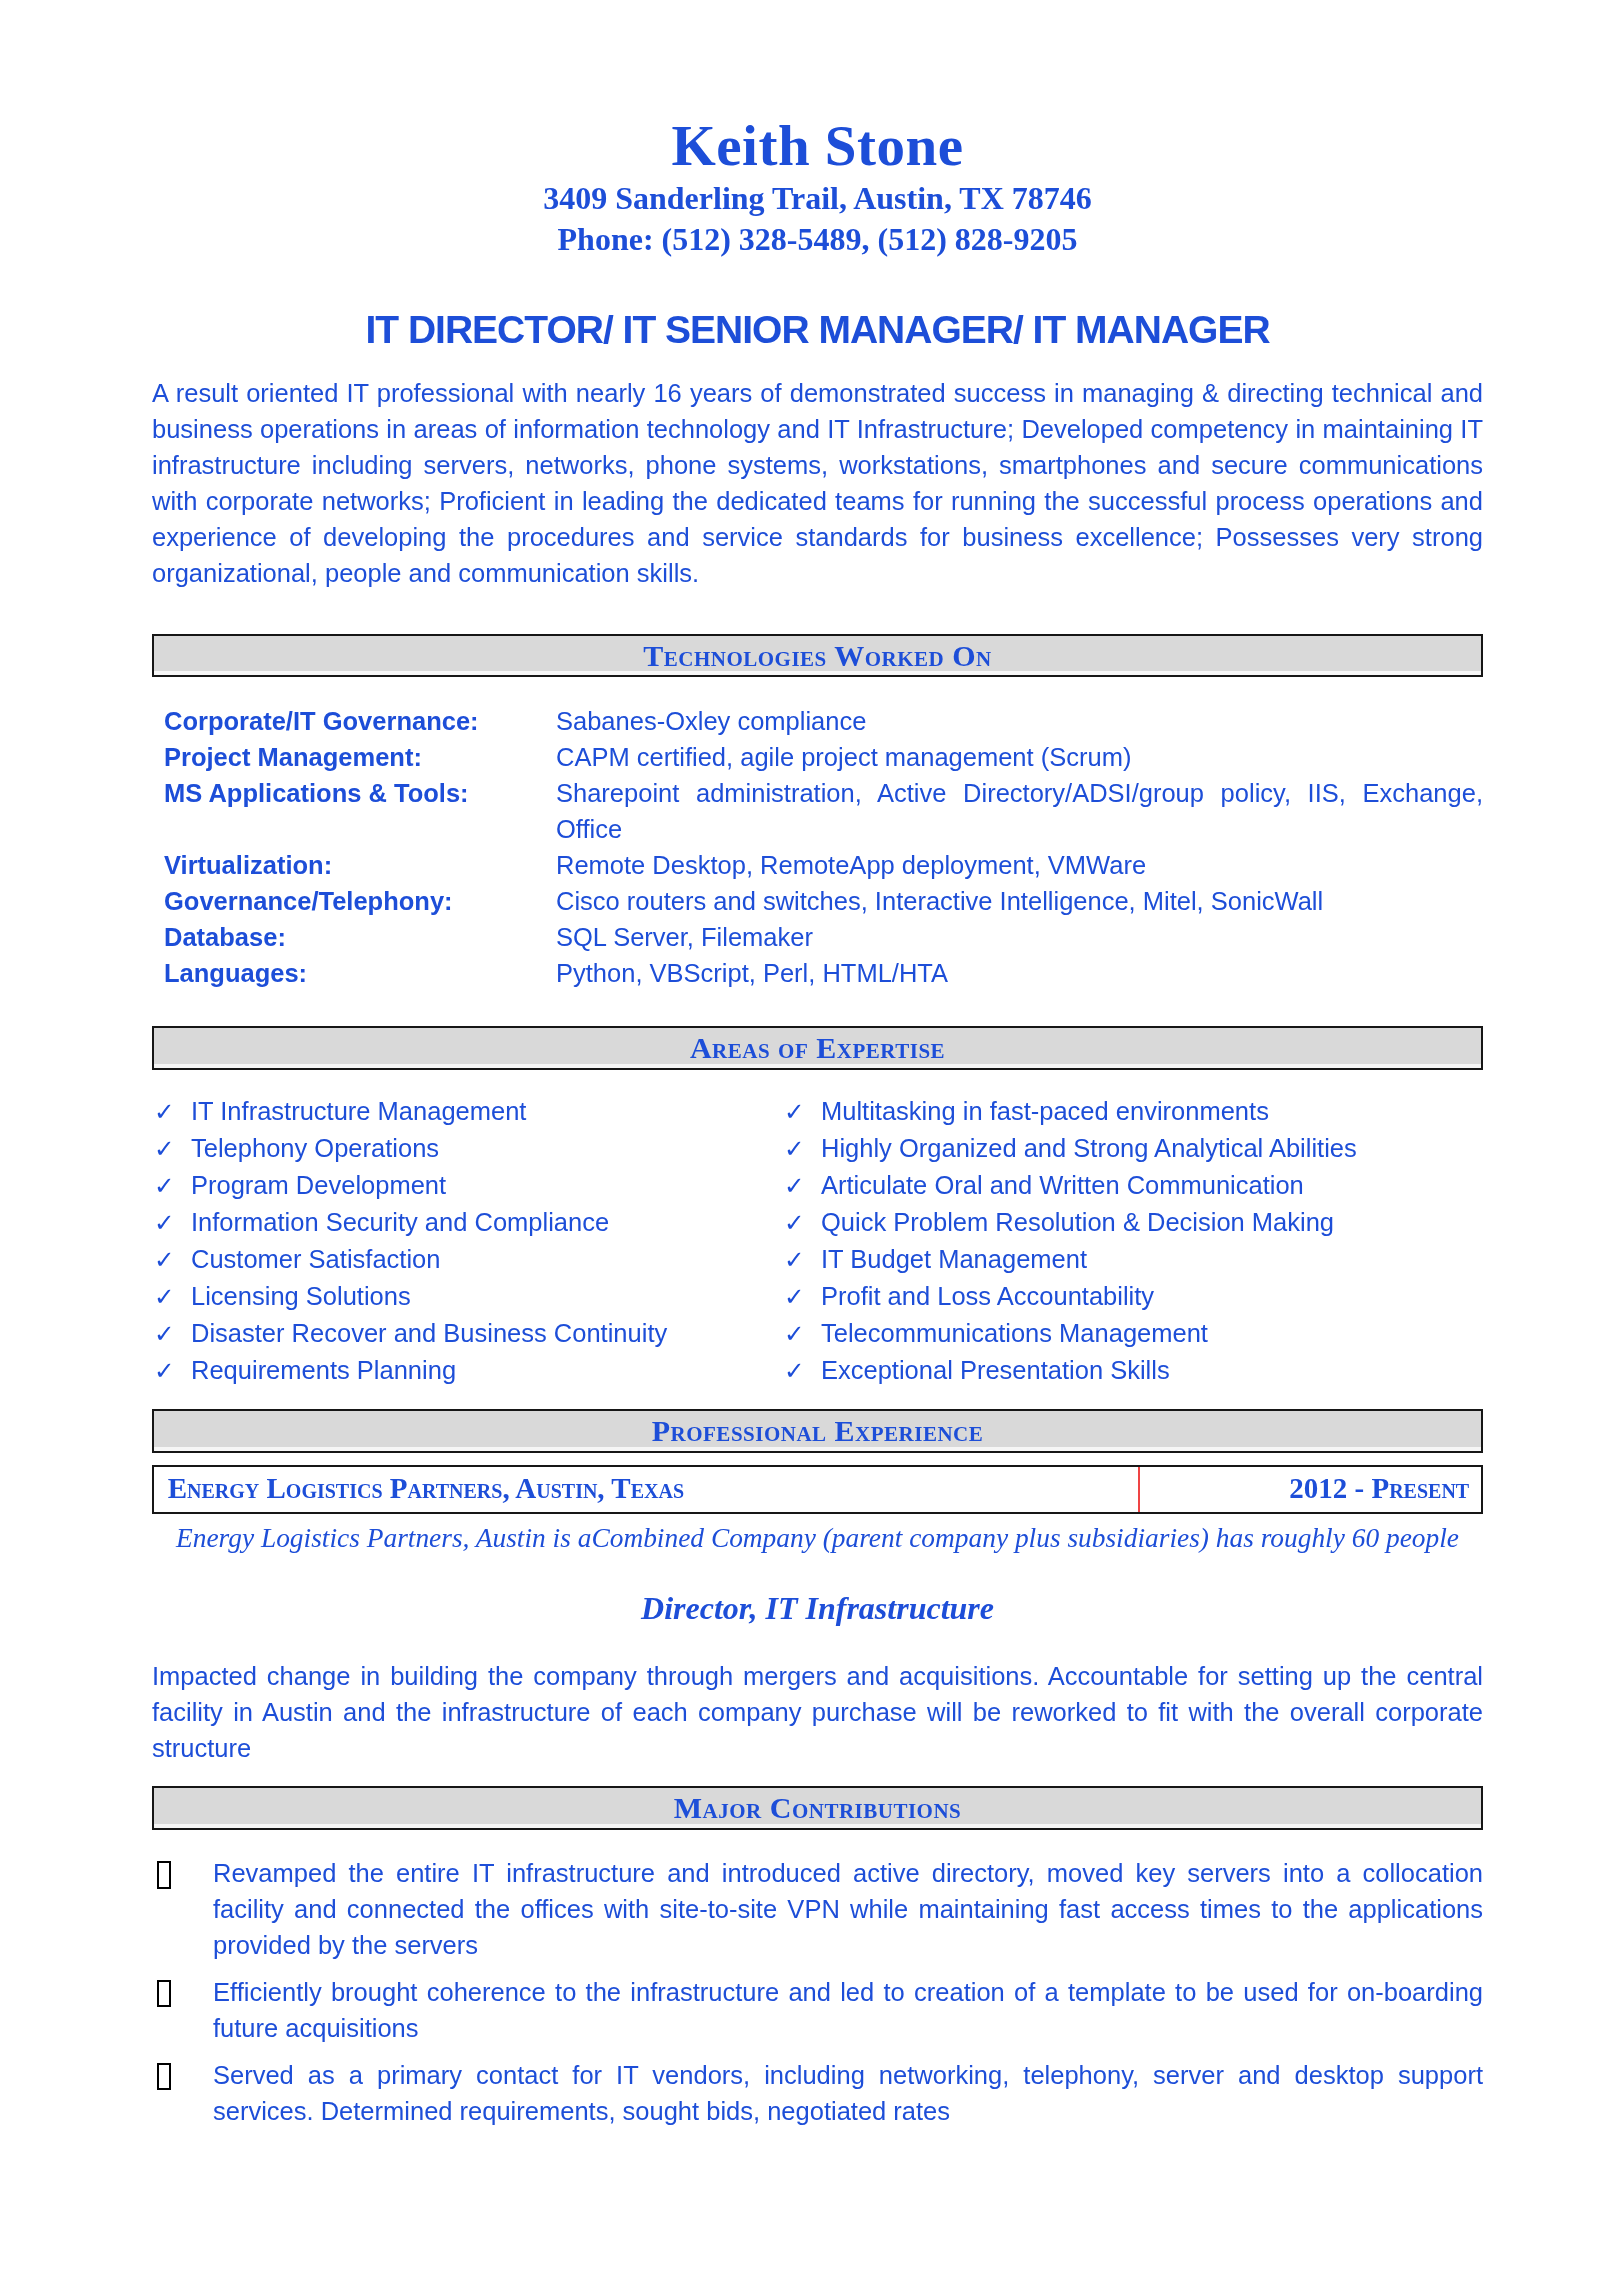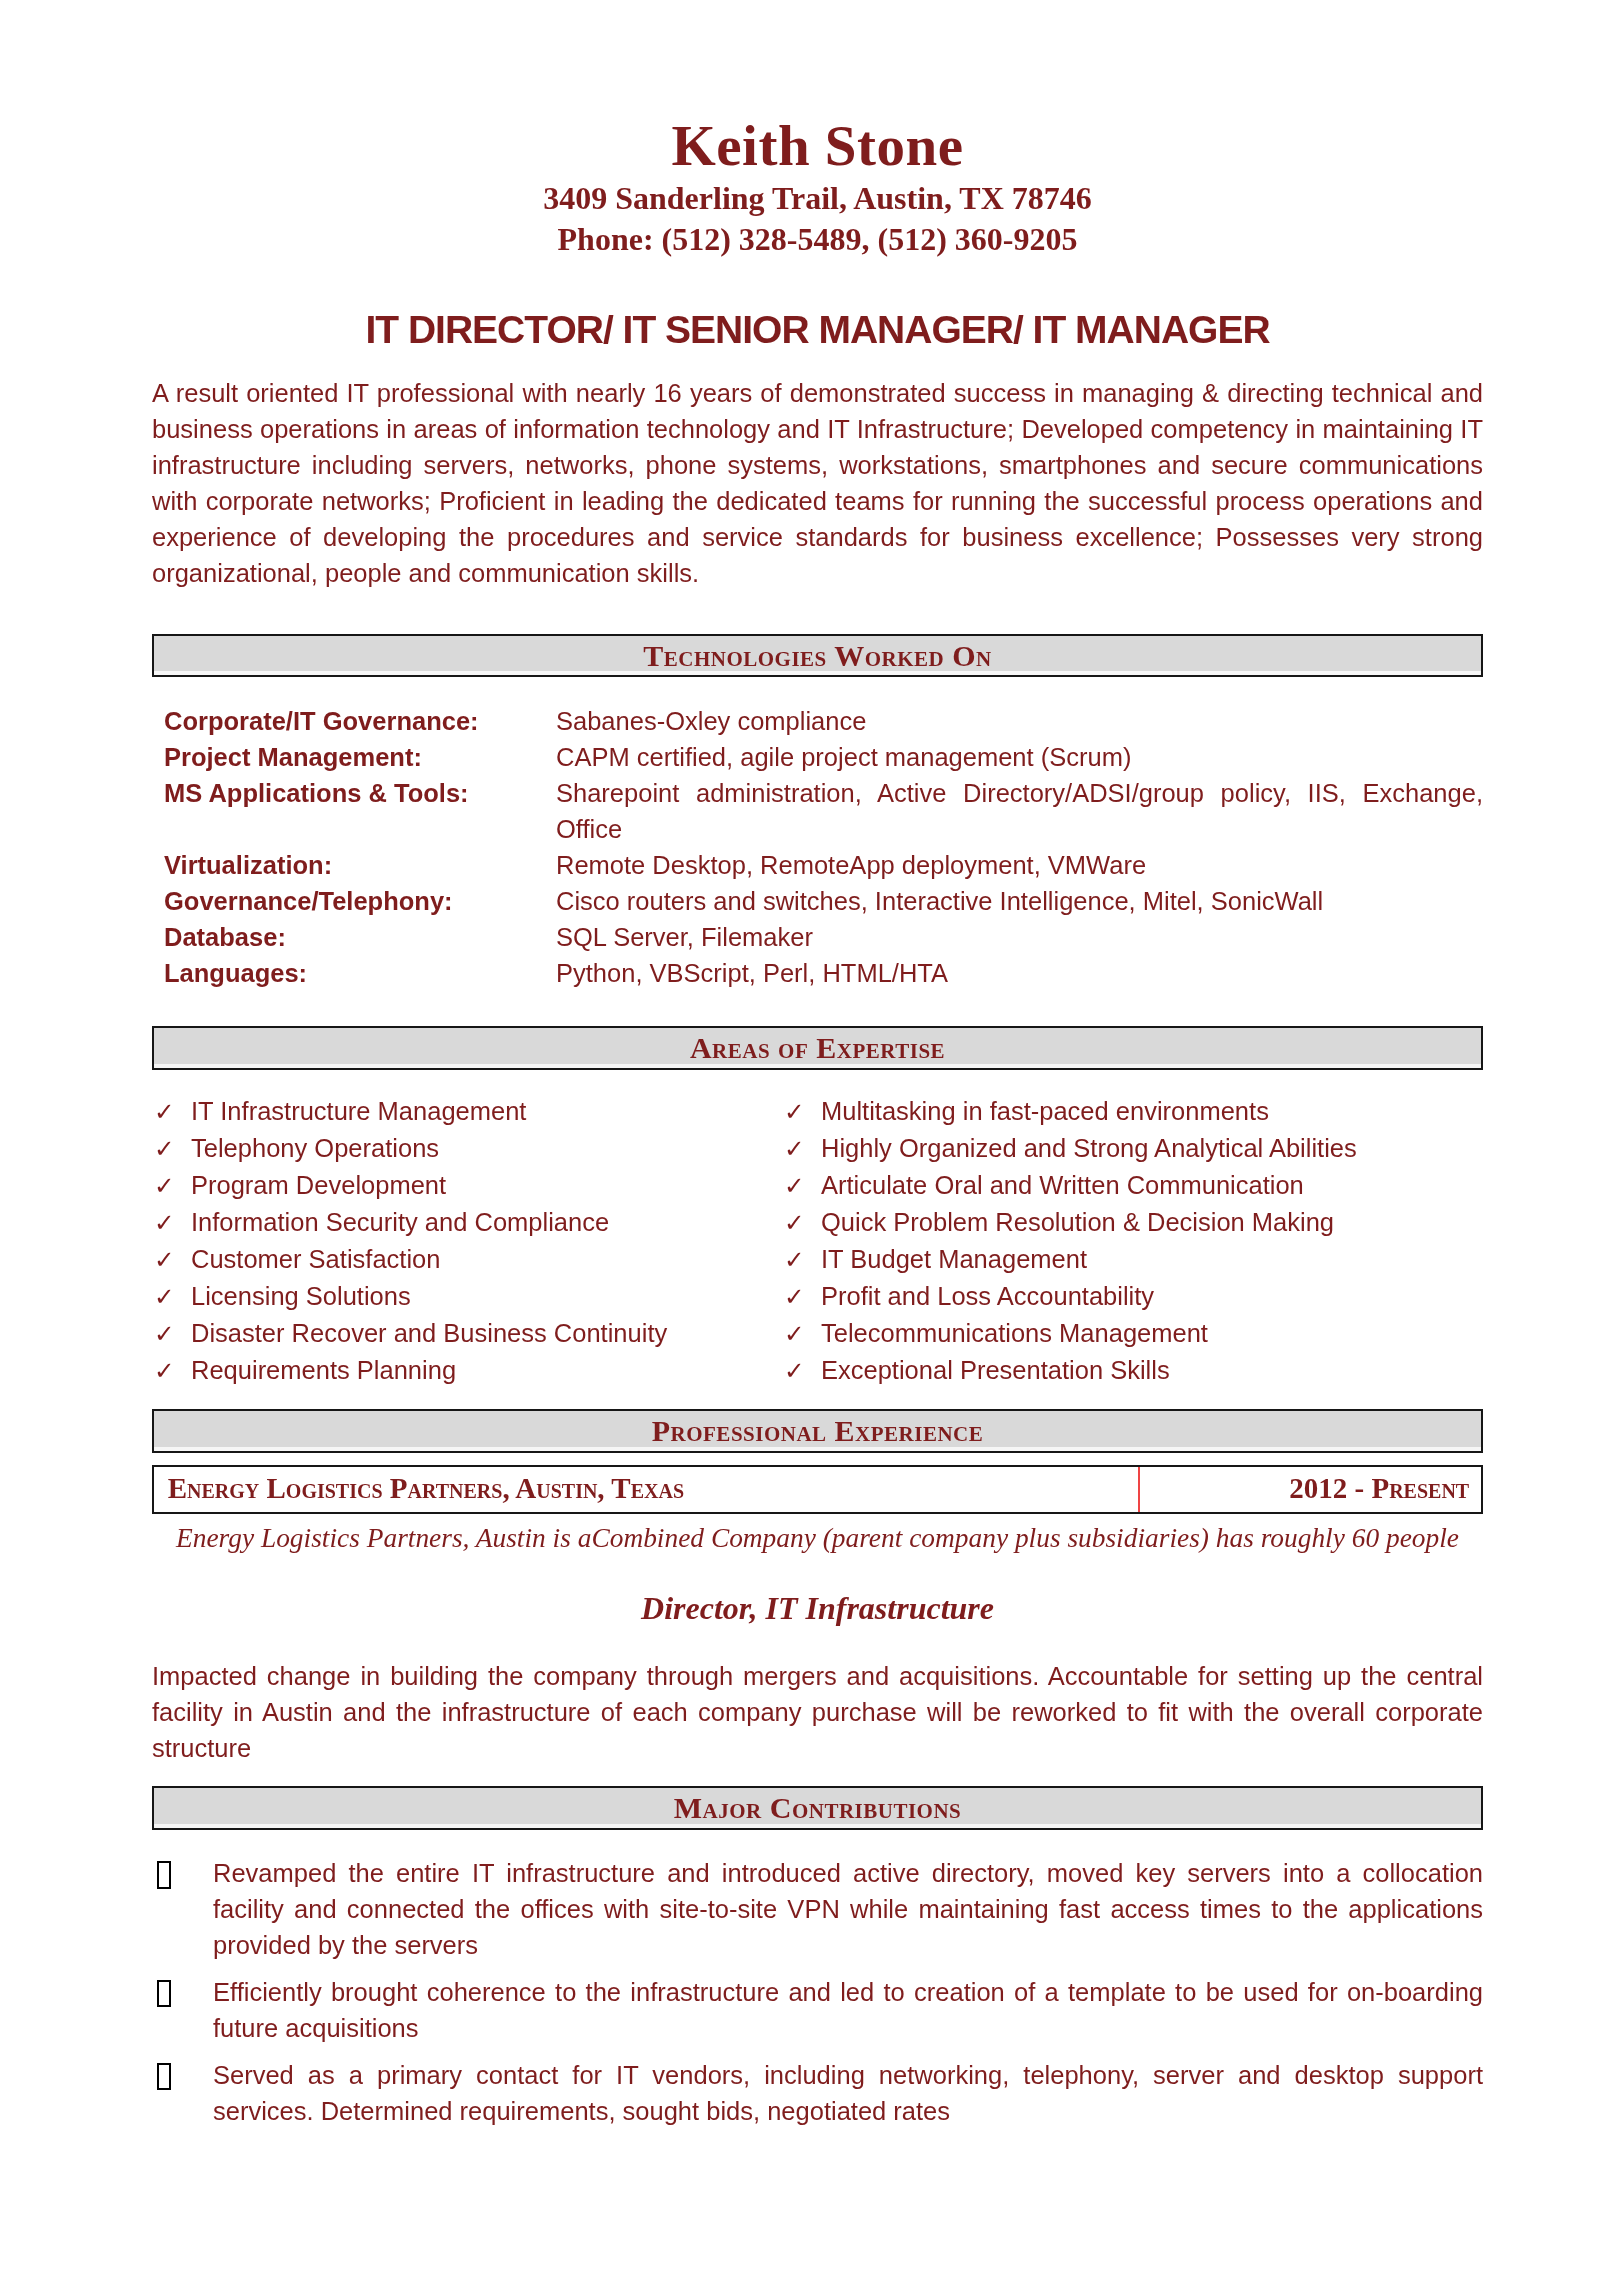--- a/index.html
+++ b/index.html
@@ -1,20 +1,20 @@
 <!DOCTYPE html>
 <html><head>
 <meta charset="utf-8">
 <style>
   html,body{margin:0;padding:0;background:#fff;}
   .page{
     position:relative;
     width:1621px;height:2293px;
     background:#ffffff;
-    color:#7f1d1d;
+    color:#1d4ed8;
     overflow:hidden;
     font-family:"Liberation Sans","DejaVu Sans",sans-serif;
     border-radius:20px;
   }
   .content{position:absolute;left:152px;top:0;width:1331px;}
 
   
   .hdr{text-align:center;padding-top:114px;font-family:"Liberation Serif","DejaVu Serif",serif;}
   .name{font-size:57px;font-weight:bold;line-height:63px;letter-spacing:0.5px;}
   .contact{font-size:32px;font-weight:bold;line-height:39px;margin-top:2px;}
@@ -103,21 +103,21 @@
 </style>
 </head>
 <body>
 
 <div class="page">
   <div class="content">
 
     <header class="hdr">
       <div class="name">Keith Stone</div>
       <div class="contact">3409 Sanderling Trail, Austin, TX  78746</div>
-      <div class="contact">Phone: (512) 328-5489, (512) 360-9205</div>
+      <div class="contact">Phone: (512) 328-5489, (512) 828-9205</div>
     </header>
 
     <div class="role-title">IT DIRECTOR/ IT SENIOR MANAGER/ IT MANAGER</div>
 
     <p class="summary">A result oriented IT professional with nearly 16 years of demonstrated success in managing &amp; directing technical and business operations in areas of information technology and IT Infrastructure; Developed competency in maintaining IT infrastructure including servers, networks, phone systems, workstations, smartphones and secure communications with corporate networks; Proficient in leading the dedicated teams for running the successful process operations and experience of developing the procedures and service standards for business excellence; Possesses very strong organizational, people and communication skills.</p>
 
     <div class="sect">Technologies Worked On</div>
 
     <div class="tech">
 

